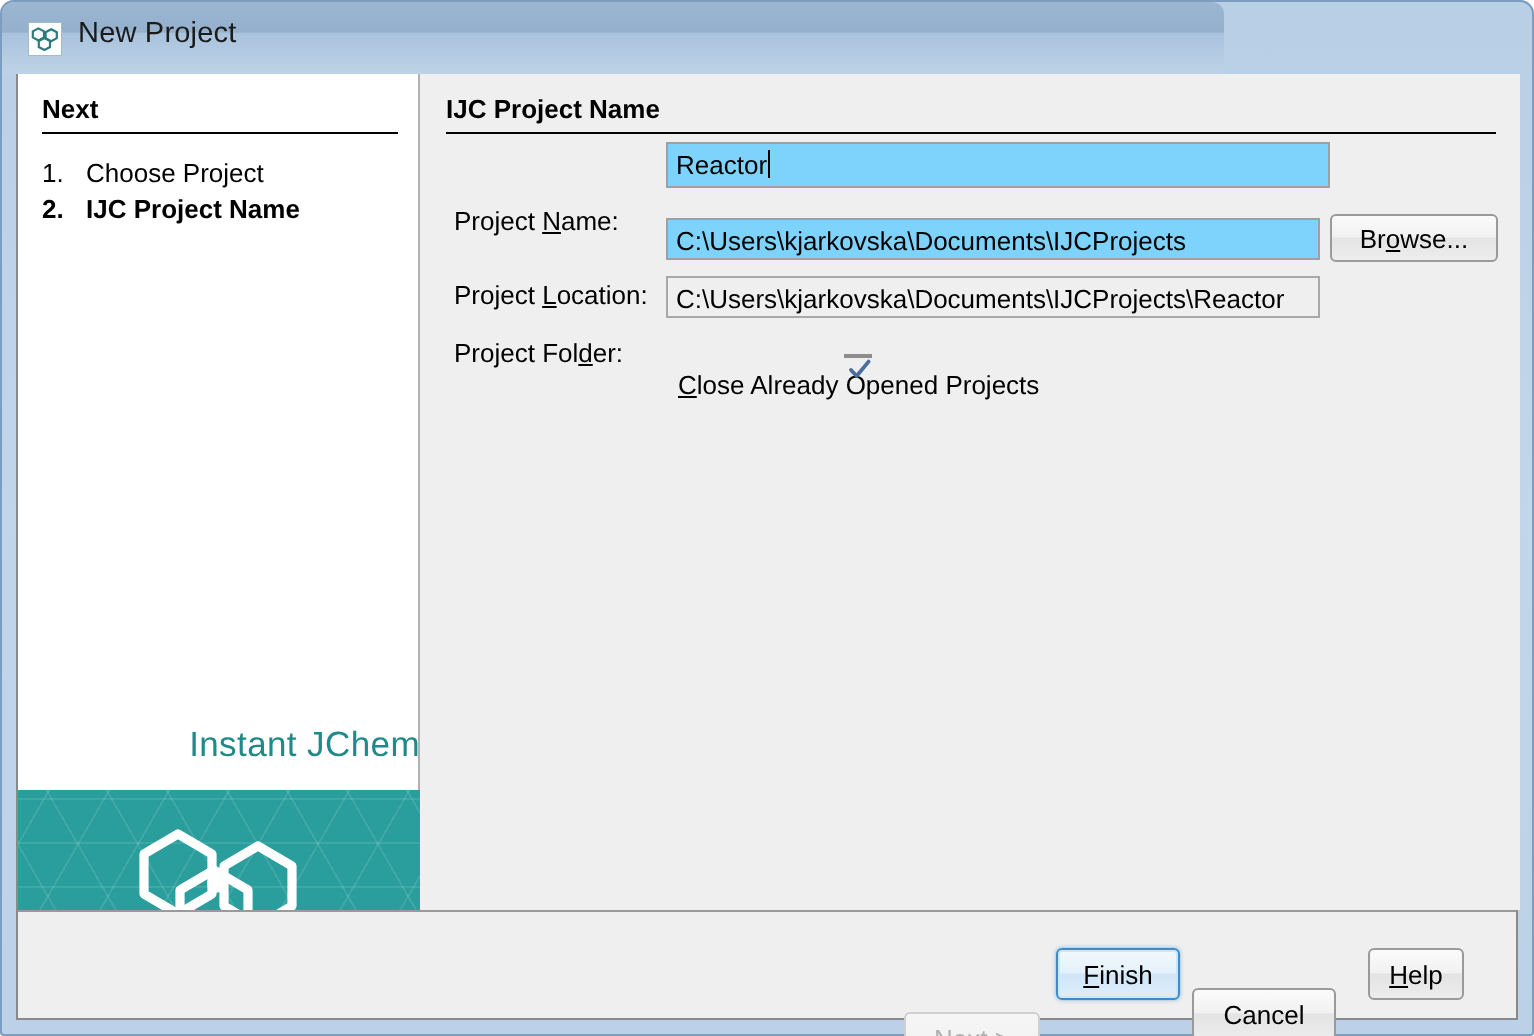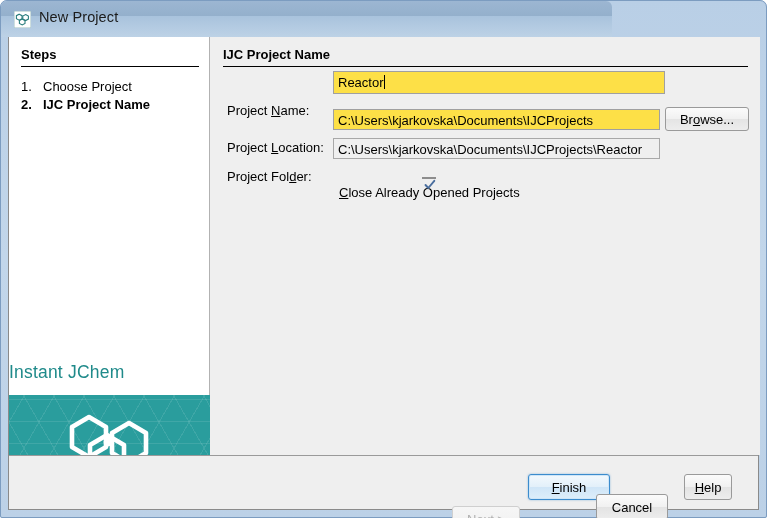--- a/index.html
+++ b/index.html
@@ -102,21 +102,21 @@
   }
   .step-row .step-num { display: inline-block; width: 22px; }
   .step-row.active { font-weight: bold; }
   #step-1 { top: 42px; }
   #step-2 { top: 60px; }
 
   #brand-name {
     position: absolute;
     left: 0; top: 325px;
     width: 201px;
-    text-align: left;
+    text-align: right;
     font-size: 17.5px;
     color: #1f8a8a;
     letter-spacing: .2px;
   }
   #brand-art {
     position: absolute;
     left: 0; top: 358px;
     width: 201px; height: 98px;
     background-color: #2a9d9d;
     overflow: hidden;
@@ -157,21 +157,21 @@
   }
   .form-label .mn { text-decoration: underline; }
   #label-name     { left: 16px;  top: 40px; }
   #label-location { left: 16px;  top: 77px; }
   #label-folder   { left: 16px;  top: 106px; }
 
   .text-field {
     position: absolute;
     font-size: 13px;
     color: #000;
-    background: #fde047;
+    background: #7dd3fc;
     border: 1px solid #a0a0a0;
     padding: 2px 4px;
     line-height: 17px;
     white-space: nowrap;
     overflow: hidden;
     font-family: "Liberation Sans", sans-serif;
   }
   #field-name     { left: 122px; top: 34px;  width: 332px; height: 23px; }
   #field-location { left: 122px; top: 72px;  width: 327px; height: 21px; }
   #field-folder   { left: 122px; top: 101px; width: 327px; height: 21px;
@@ -250,21 +250,21 @@
     cursor: default;
     margin-top: 32px;
   }
   .dlg-button.default {
     border: 1px solid #3c8ccd;
     box-shadow: inset 0 0 0 1px #cfe6f8, 0 0 2px rgba(60,140,205,.6);
     background: linear-gradient(to bottom, #f3f9fd 0%, #e3f0fa 48%, #cfe5f7 50%, #ddeefa 100%);
   }
   #btn-back   { left: 367px; width: 68px; }
   #btn-next   { left: 443px; width: 68px; }
-  #btn-finish { left: 519px; width: 82px; }
+  #btn-finish { left: 519px; width: 62px; }
   #btn-cancel { left: 587px; width: 72px; margin-top: 20px; }
   #btn-help   { left: 675px; width: 48px; }
 </style>
 </head>
 <body>
 
 <div id="window-frame">
 
   <div id="title-bar">
     <span id="title-icon">
@@ -282,21 +282,21 @@
       <svg width="16" height="16" viewBox="0 0 16 16">
         <path d="M3.5 3.5 L12.5 12.5 M12.5 3.5 L3.5 12.5" stroke="#ffffff" stroke-width="3.1" stroke-linecap="round" fill="none"></path>
         <path d="M3.5 3.5 L12.5 12.5 M12.5 3.5 L3.5 12.5" stroke="#f3dede" stroke-width="1.3" stroke-linecap="round" fill="none"></path>
       </svg>
     </div>
   </div>
 
   <div id="dialog-body">
 
     <div id="steps-panel">
-      <div id="steps-heading">Steps</div>
+      <div id="steps-heading">Next</div>
 
       <div class="step-row" id="step-1">
         <span class="step-num">1.</span><span>Choose Project</span>
       </div>
 
       <div class="step-row active" id="step-2">
         <span class="step-num">2.</span><span>IJC Project Name</span>
       </div>
 
       <div id="brand-name">Instant JChem</div>

